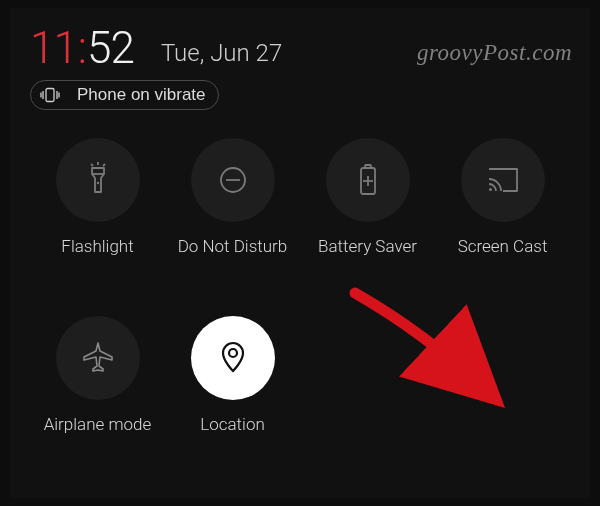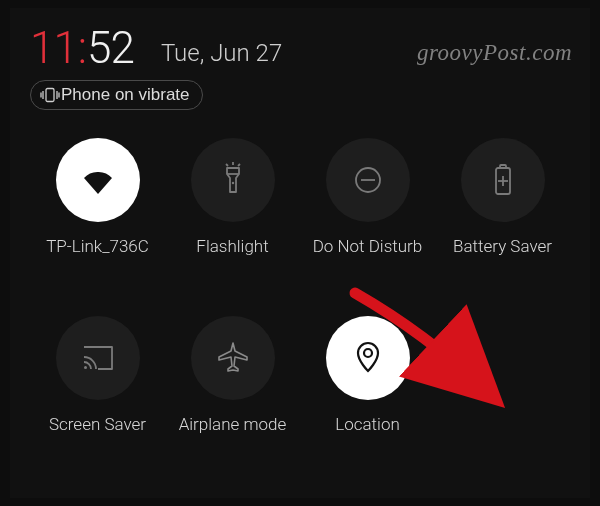--- a/index.html
+++ b/index.html
@@ -55,21 +55,21 @@
     font-weight: 300;
     margin-left: 3px;
     position: relative;
     top: -2px;
   }
 
   .chip-row { margin-top: 10px; }
   .chip {
     display: inline-flex;
     align-items: center;
-    gap: 0;
+    gap: 16px;
     border: 1px solid #4a4a4a;
     border-radius: 18px;
     padding: 4px 12px 4px 8px;
     color: #dcdcdc;
     font-size: 17px;
     background: transparent;
     cursor: pointer;
   }
   .chip .icon { width: 22px; height: 16px; display: flex; align-items: center; justify-content: center; }
 
@@ -142,30 +142,20 @@
           <rect x="7" y="1.5" width="8" height="13" rx="1.5"></rect>
           <path d="M4 4 v8 M2 5.5 v5 M18 4 v8 M20 5.5 v5"></path>
         </svg>
       </span>
       <span>Phone on vibrate</span>
     </button>
   </div>
 
   <div class="tiles">
 
-    <div class="tile">
-      <button class="tile-button active">
-        <span class="icon">
-          <svg width="40" height="40" viewBox="0 0 40 40">
-            <path d="M20 12 a18 18 0 0 1 14 6 L20 34 L6 18 a18 18 0 0 1 14 -6 Z" fill="#111"></path>
-          </svg>
-        </span>
-      </button>
-      <div class="tile-label">TP-Link_736C</div>
-    </div>
 
 
     <div class="tile">
       <button class="tile-button">
         <span class="icon">
           <svg width="30" height="36" viewBox="0 0 30 36" fill="none" stroke="#7a7a7a" stroke-width="1.8">
             <path d="M9 6 h12 v6 l-3 4 v14 h-6 v-14 l-3 -4 z" stroke-linejoin="round"></path>
             <line x1="9" y1="12" x2="21" y2="12"></line>
             <circle cx="15" cy="21" r="1.2" fill="#7a7a7a" stroke="none"></circle>
             <line x1="15" y1="0" x2="15" y2="3"></line>
@@ -207,21 +197,21 @@
       <button class="tile-button">
         <span class="icon">
           <svg width="36" height="30" viewBox="0 0 36 30" fill="none" stroke="#7a7a7a" stroke-width="1.8">
             <path d="M4 4 h28 v22 h-14" stroke-linejoin="round"></path>
             <path d="M4 14 a12 12 0 0 1 12 12"></path>
             <path d="M4 19 a7 7 0 0 1 7 7"></path>
             <circle cx="5.5" cy="24.5" r="1.5" fill="#7a7a7a" stroke="none"></circle>
           </svg>
         </span>
       </button>
-      <div class="tile-label">Screen Saver</div>
+      <div class="tile-label">Screen Cast</div>
     </div>
 
     <div class="tile">
       <button class="tile-button">
         <span class="icon">
           <svg width="36" height="36" viewBox="0 0 36 36" fill="none" stroke="#8a8a8a" stroke-width="1.6">
             <path d="M18 3 l2 8 l12 6 v3 l-12 -3 l-1 9 l4 3 v2 l-5 -1 l-5 1 v-2 l4 -3 l-1 -9 l-12 3 v-3 l12 -6 z" stroke-linejoin="round"></path>
           </svg>
         </span>
       </button>

